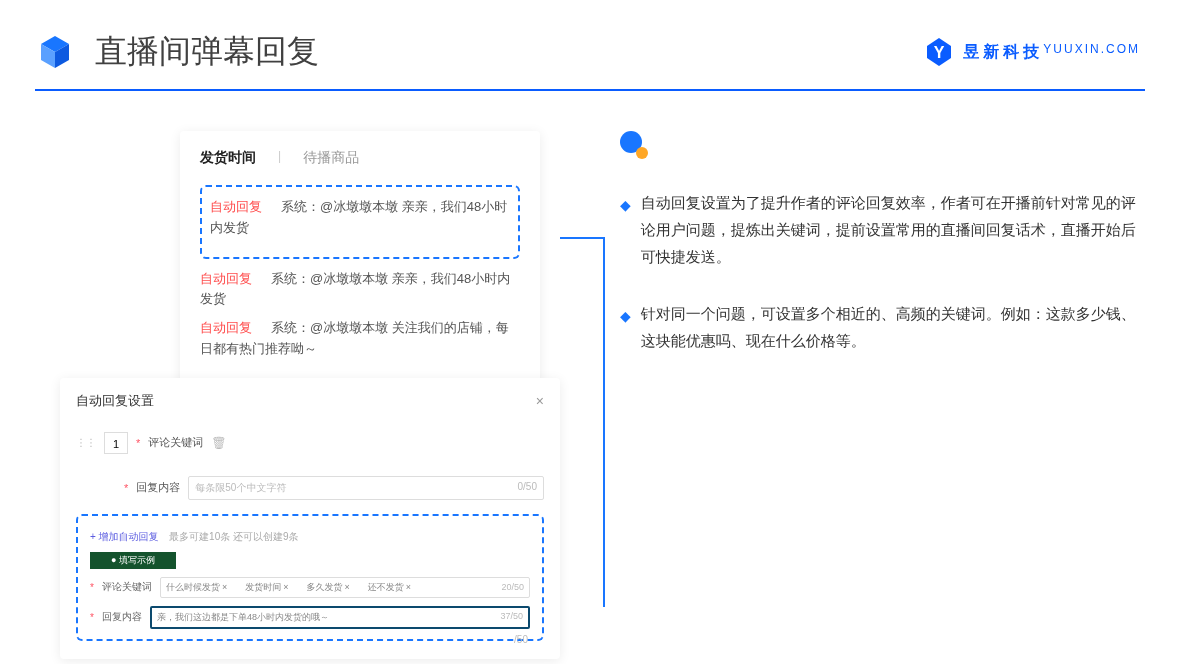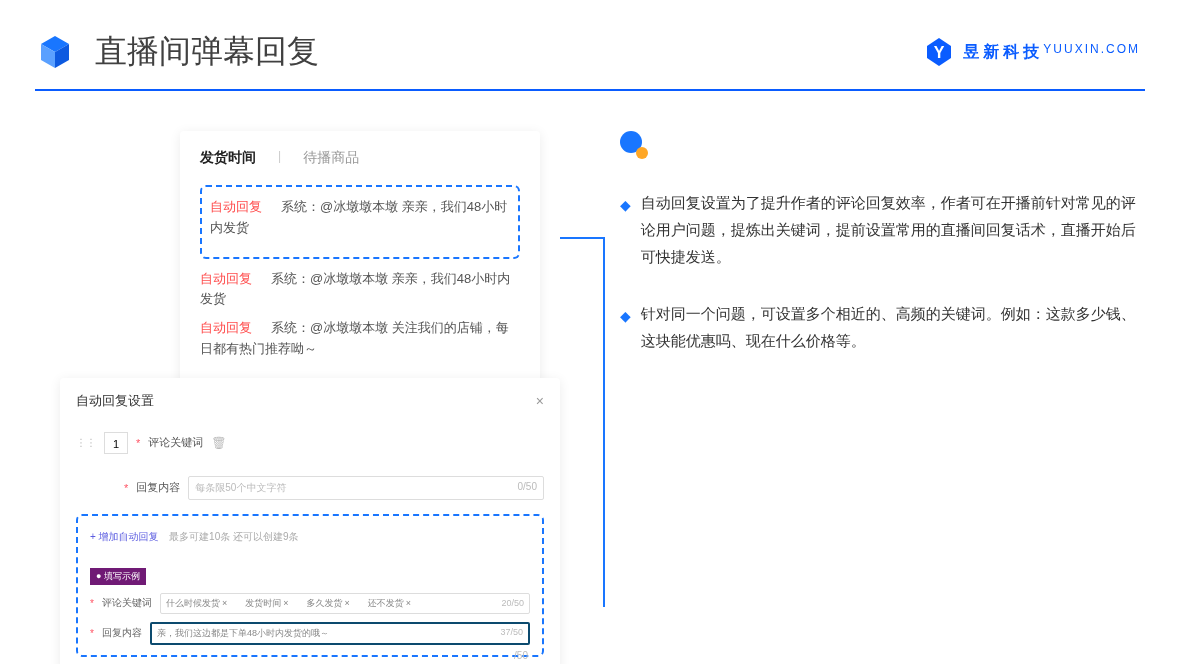--- a/index.html
+++ b/index.html
@@ -32,21 +32,21 @@
 .num-box{width:24px;height:22px;border:1px solid #ddd;text-align:center;line-height:22px;font-size:11px;}
 .drag-dots{color:#bbb;font-size:10px;}
 .req-star{color:#f56;}
 .label{color:#555;}
 .input-box{flex:1;border:1px solid #ddd;border-radius:2px;padding:4px 6px;color:#bbb;font-size:10px;display:flex;justify-content:space-between;}
 .counter{color:#bbb;}
 .del-icon{color:#bbb;font-size:12px;}
 .dashed-box{border:2px dashed #1976ff;border-radius:6px;padding:10px 12px;margin-top:14px;}
 .add-link{color:#5b5ce0;font-size:10px;}
 .add-hint{color:#aaa;font-size:10px;margin-left:6px;}
-.badge{background:#701a75;color:#fff;font-size:9px;padding:2px 6px;display:inline-block;margin-top:24px;}
+.badge{background:#14532d;color:#fff;font-size:9px;padding:2px 21px;display:inline-block;margin-top:8px;}
 .ex-row{display:flex;align-items:center;gap:8px;margin-top:8px;font-size:10px;}
 .ex-label{color:#666;}
 .tag-in{border:1px solid #ddd;border-radius:2px;padding:3px 5px;color:#888;font-size:9px;display:flex;align-items:center;gap:18px;flex:1;}
 .chip{color:#888;}
 .chip::after{content:"×";margin-left:2px;}
 .ex-counter{color:#bbb;font-size:9px;}
 .ex-content{border:2px solid #0c4a6e;border-radius:2px;padding:3px 5px;color:#888;font-size:9px;flex:1;display:flex;justify-content:space-between;}
 .right-col{flex:1;}
 .sec-head{display:flex;align-items:center;gap:12px;margin-bottom:30px;}
 .bubble-icon{width:28px;height:28px;position:relative;}

